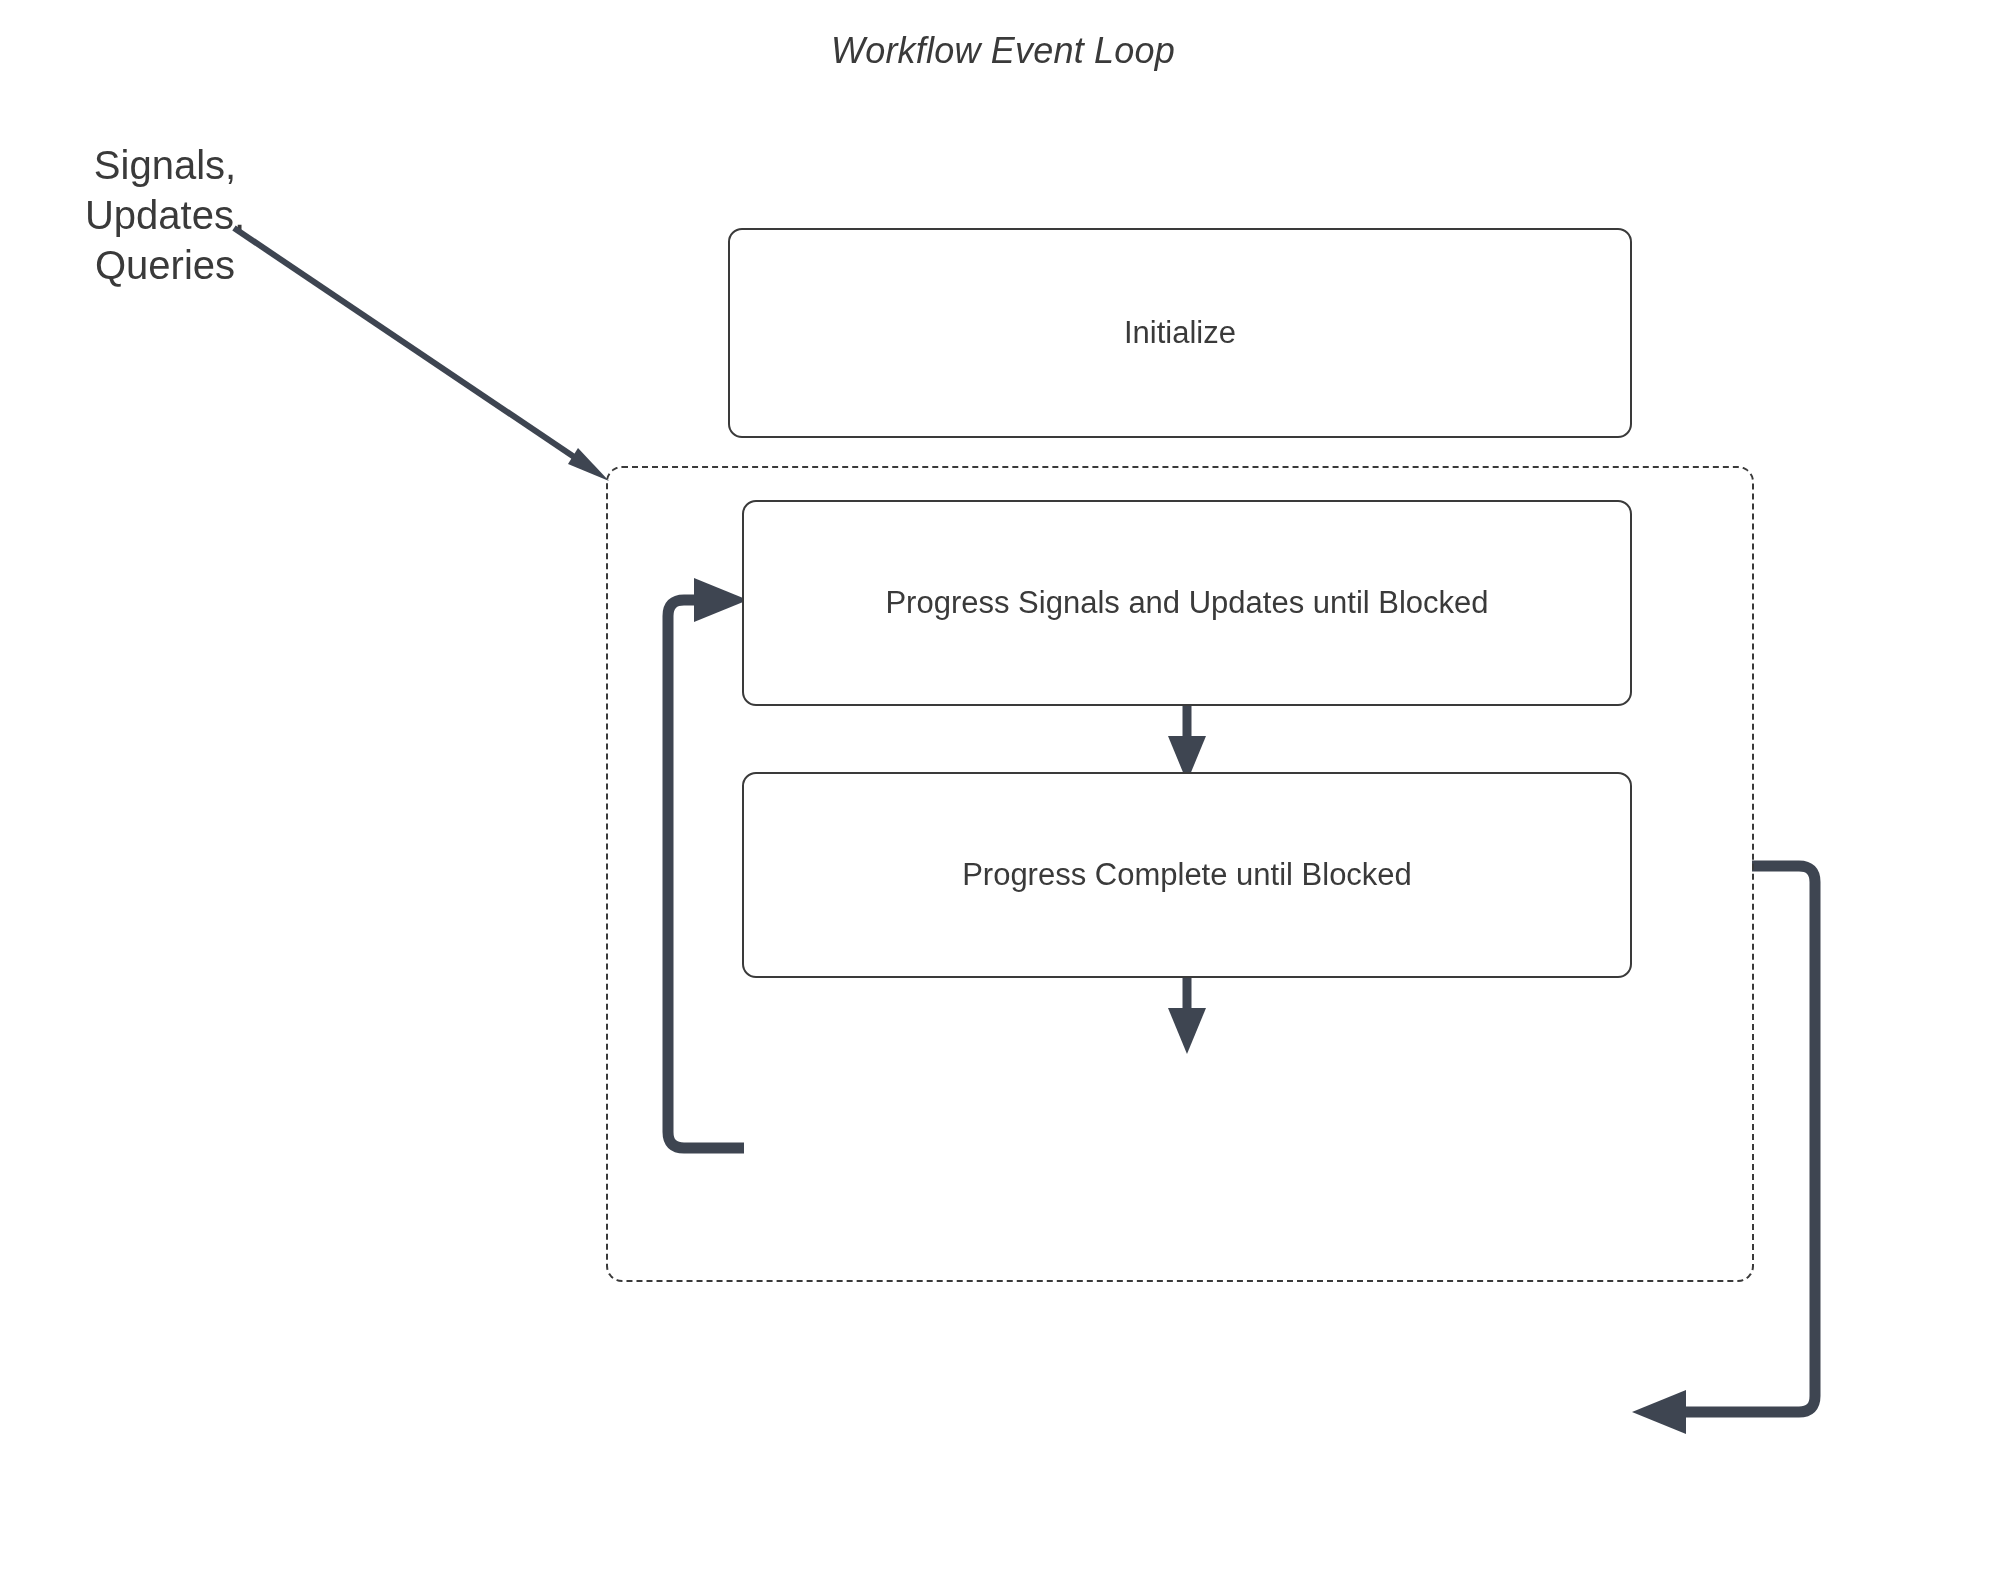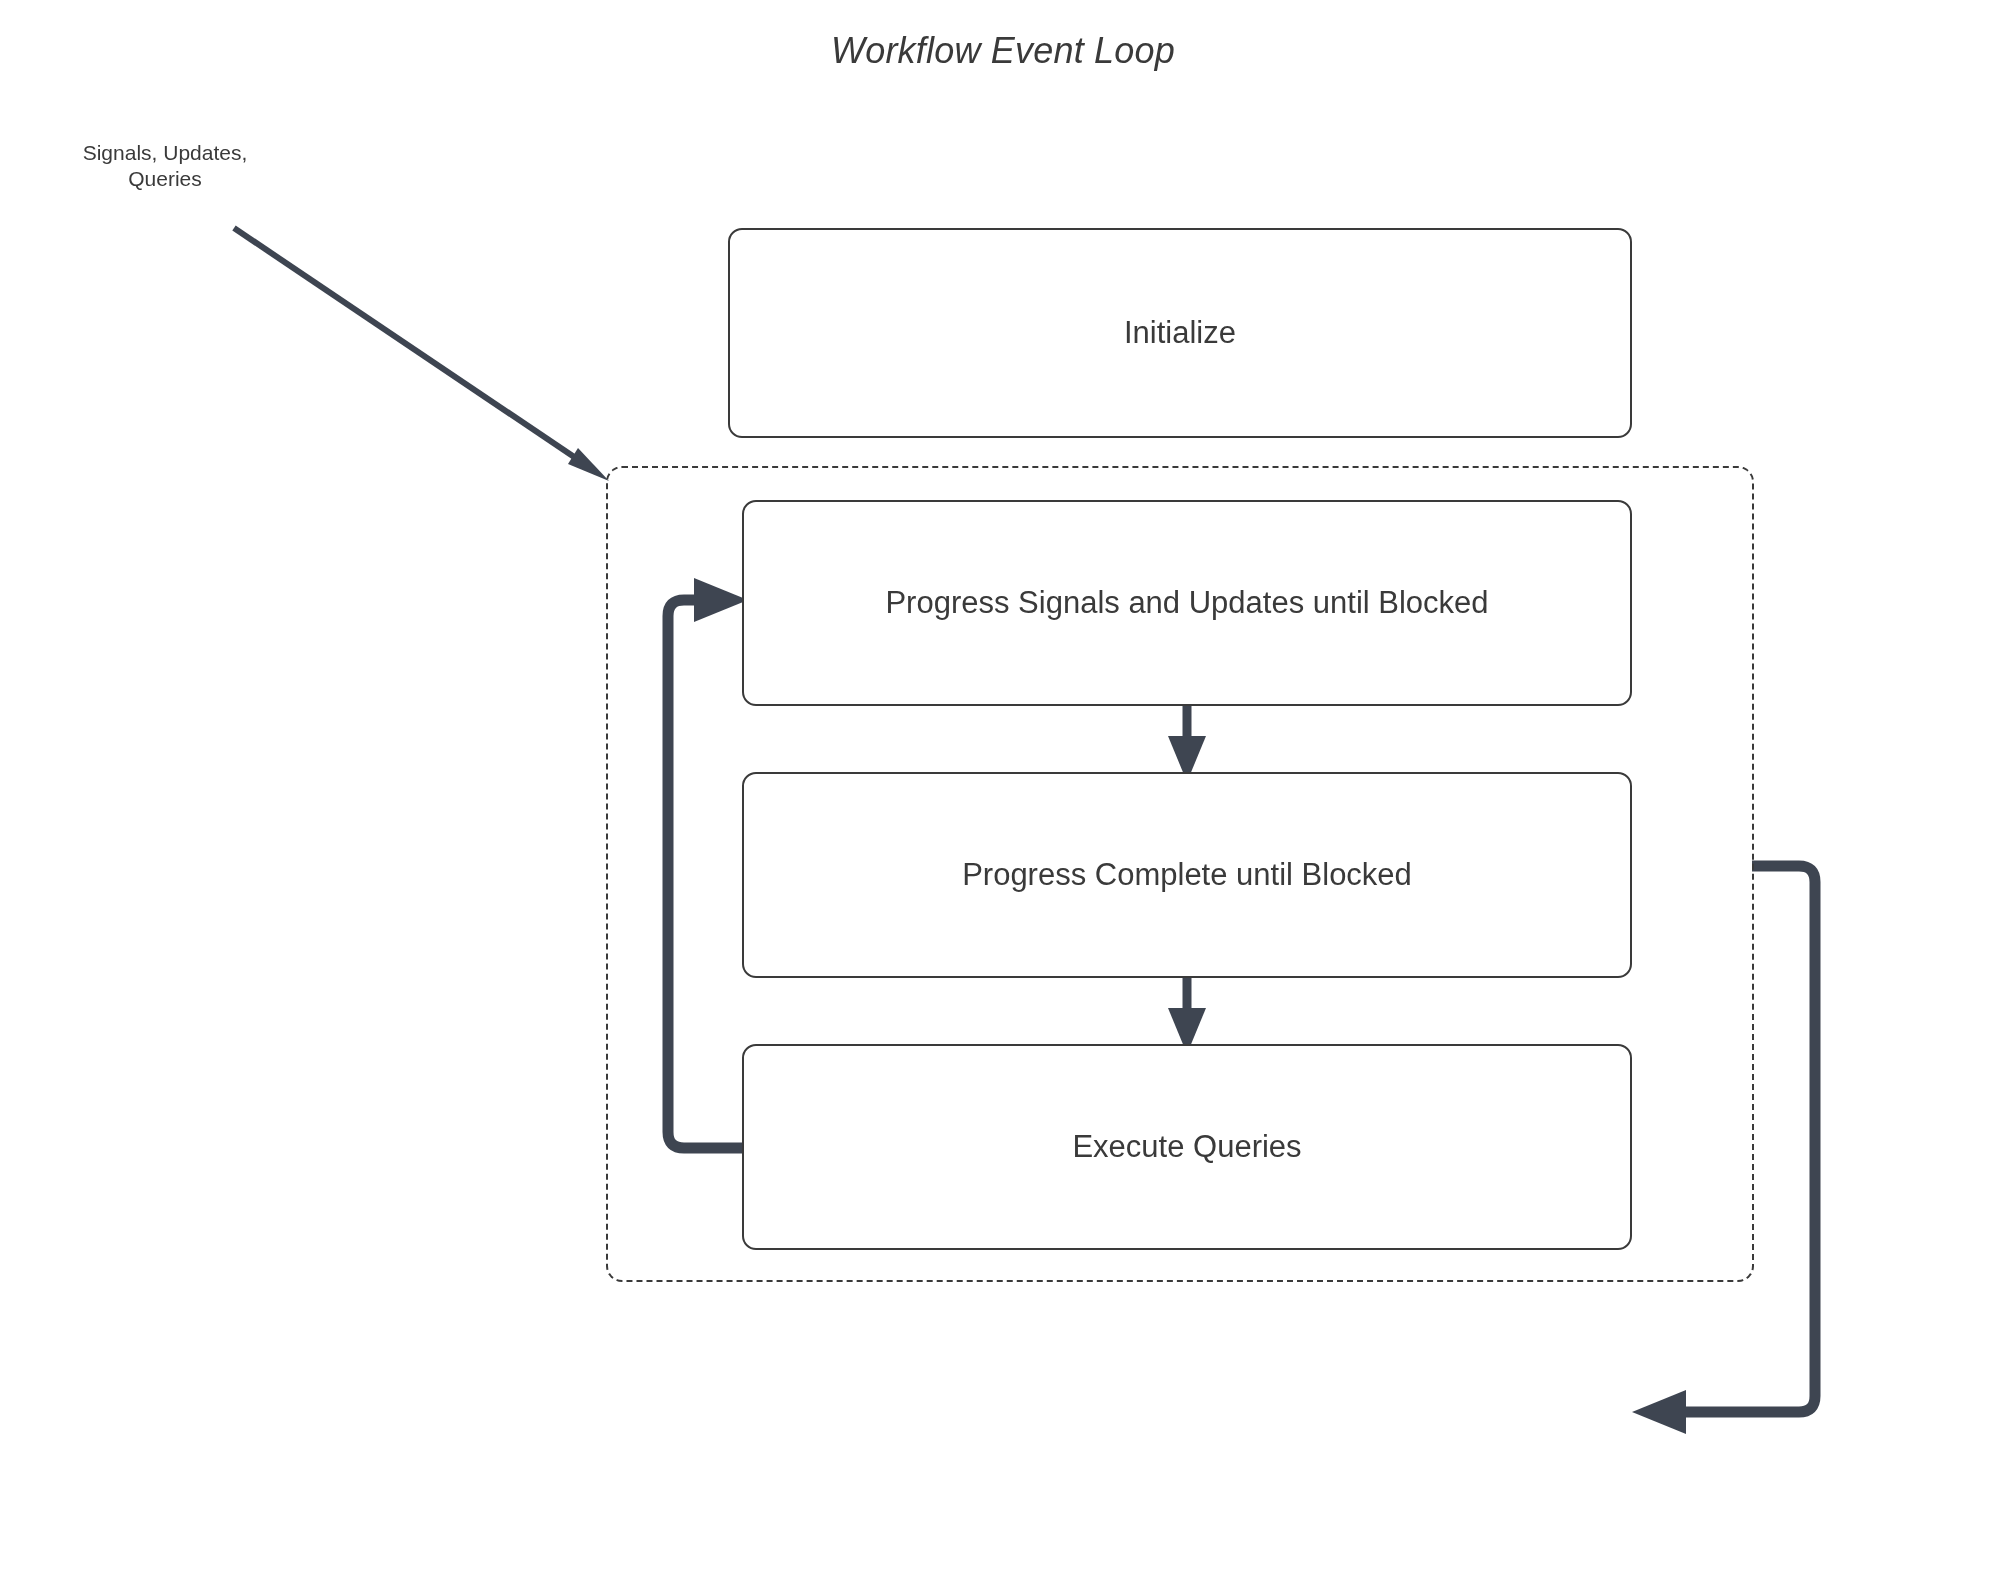--- a/index.html
+++ b/index.html
@@ -33,21 +33,21 @@
     color: #3a3a3a;
     letter-spacing: 0.2px;
     white-space: nowrap;
   }
   .edge-label {
     position: absolute;
     left: 20px;
     top: 140px;
     width: 290px;
     text-align: center;
-    font-size: 21px;
+    font-size: 40px;
     line-height: 1.25;
     color: #3a3a3a;
   }
   .node {
     position: absolute;
     box-sizing: border-box;
     background: #ffffff;
     border: 2px solid #3a3a3a;
     border-radius: 14px;
     display: flex;
@@ -123,18 +123,15 @@
   </div>
 
   <div class="node node-progress-signals">
     <span class="node-label">Progress Signals and Updates until Blocked</span>
   </div>
 
   <div class="node node-progress-workflow">
     <span class="node-label">Progress Complete until Blocked</span>
   </div>
 
-  <div class="node node-execute-queries">
-    <span class="node-label">Execute Queries</span>
-  </div>
 
 
 </div>
 
 </body></html>

